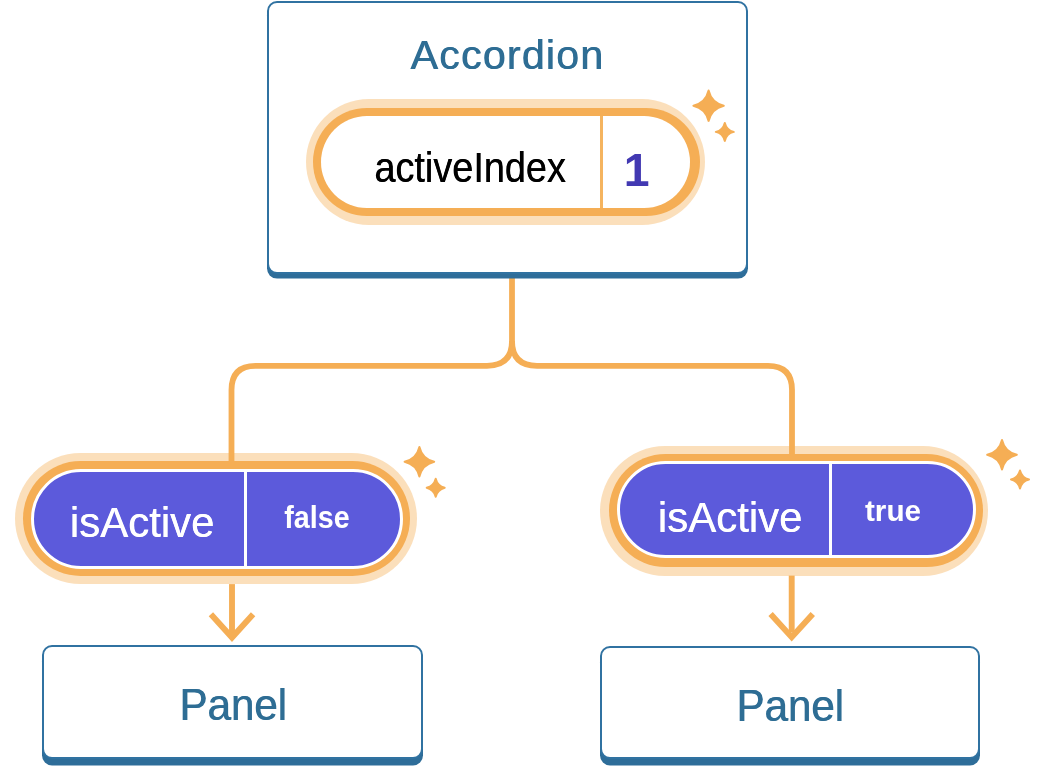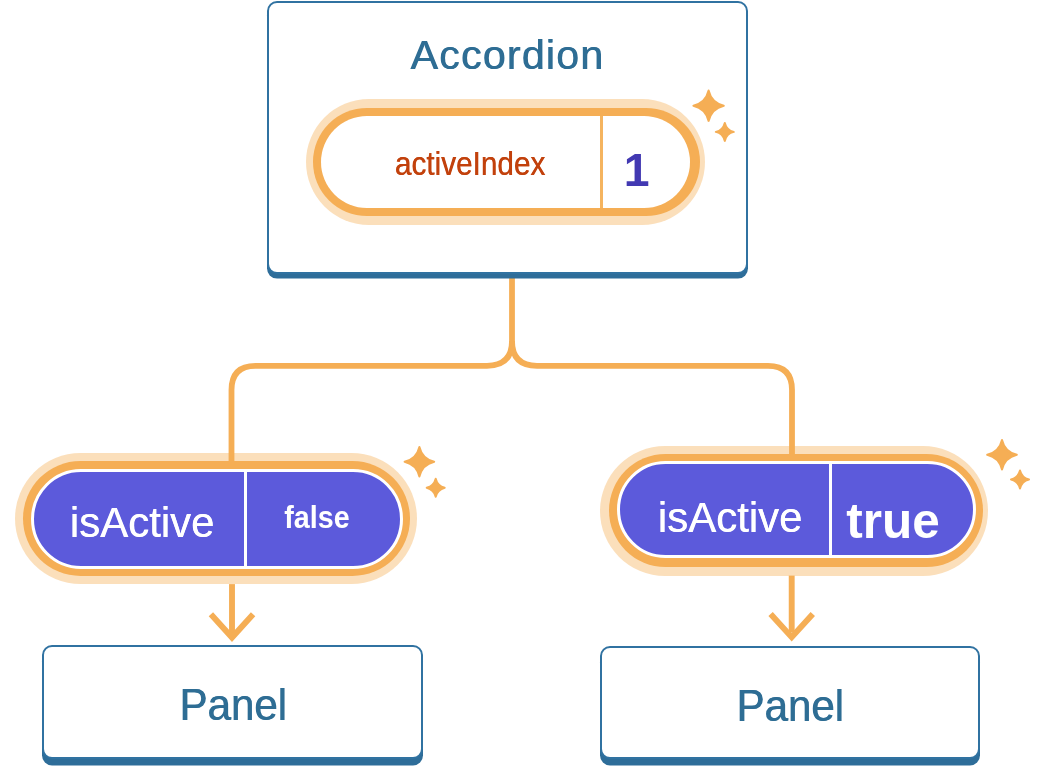--- a/index.html
+++ b/index.html
@@ -35,31 +35,31 @@
   .txt > span { display: inline-block; }
 
   .title-blue { color: #2E6D94; text-shadow: 0.7px 0 0 currentColor; }
 
   .accordion-title { left: 507.2px; top: 35.1px; font-size: 41.2px; letter-spacing: 1.19px; }
   .panel-title-left  { left: 232.7px; top: 684.3px; font-size: 43.6px; }
   .panel-title-left  > span { transform: scaleX(0.965); }
   .panel-title-right { left: 790.3px; top: 684.7px; font-size: 43.6px; }
   .panel-title-right > span { transform: scaleX(0.965); }
 
-  .prop-name  { left: 469.6px; top: 147.1px; font-size: 33px; color: #c2410c; text-shadow: 0.4px 0 0 currentColor; }
+  .prop-name  { left: 469.6px; top: 147.1px; font-size: 42px; color: #000000; text-shadow: 0.4px 0 0 currentColor; }
   .prop-name  > span { transform: scaleX(0.901); }
   .prop-value { left: 636.7px; top: 147.1px; font-size: 46.4px; color: #4239B2; font-weight: 700; }
 
   .state-name-left  { left: 142.2px; top: 500.6px; font-size: 42.6px; color: #ffffff; text-shadow: 0.4px 0 0 currentColor; }
   .state-name-left  > span { transform: scaleX(0.985); }
   .state-value-left { left: 317.2px; top: 500.6px; font-size: 32px; color: #ffffff; font-weight: 700; }
   .state-value-left > span { transform: scaleX(0.896); }
   .state-name-right  { left: 729.7px; top: 495.5px; font-size: 42.6px; color: #ffffff; text-shadow: 0.4px 0 0 currentColor; }
   .state-name-right  > span { transform: scaleX(0.985); }
-  .state-value-right { left: 893.4px; top: 495.5px; font-size: 50px; color: #ffffff; font-weight: 700; }
+  .state-value-right { left: 893.4px; top: 495.5px; font-size: 30px; color: #ffffff; font-weight: 700; }
   .state-value-right > span { transform: scaleX(0.99); }
 
   
   .pill-glow {
     position: absolute;
     background: rgba(245,174,85,0.40);
     border-radius: 999px;
     z-index: 2;
   }
   .pill-ring {

